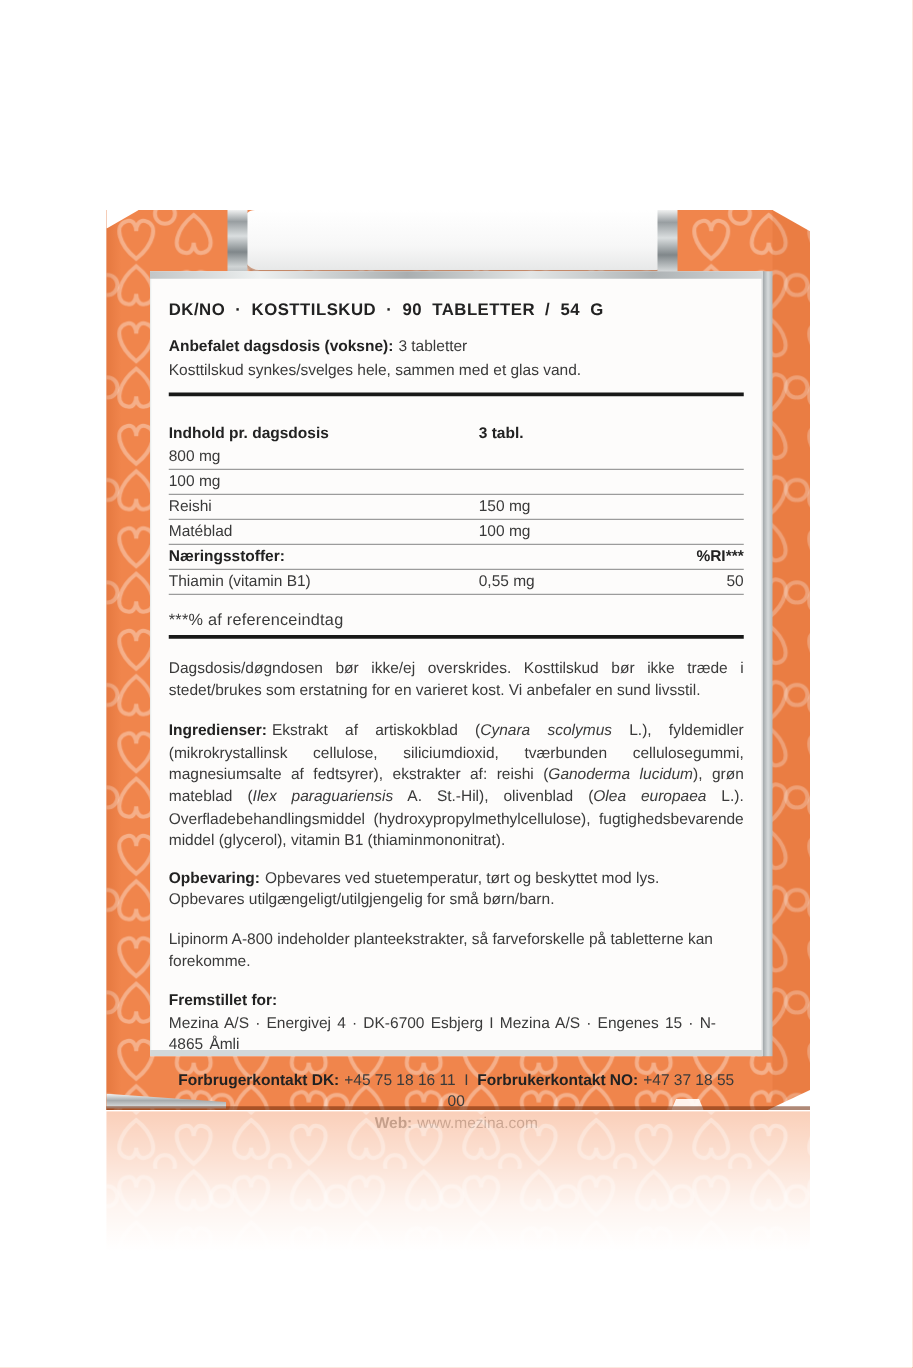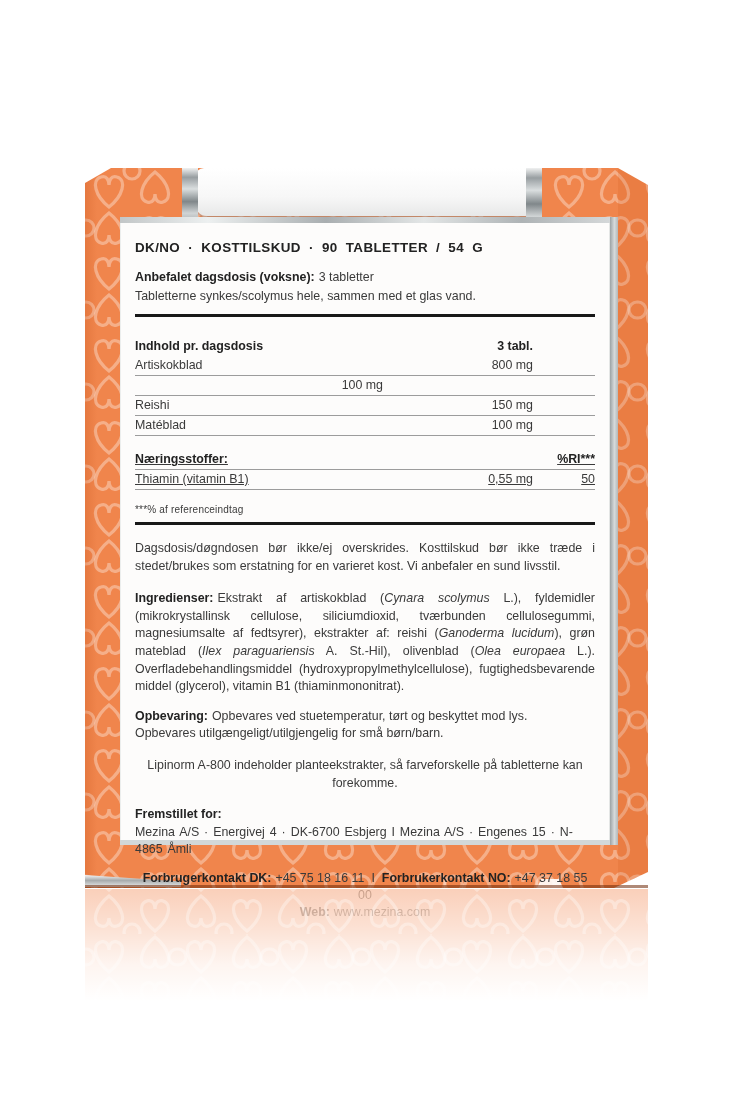--- a/index.html
+++ b/index.html
@@ -36,27 +36,27 @@
          box-sizing:border-box;padding:18px 15px 12px 15px;font-size:12.4px;line-height:17px;}
   .label-foil-edge{position:absolute;left:0;top:0;width:100%;height:6px;
          background:linear-gradient(90deg,#c2c6c7,#edf0f0 18%,#a9aeb0 42%,#e3e6e6 62%,#aeb3b5 82%,#d5d8d9);}
   .kicker{font-weight:bold;font-size:13.4px;color:#222;letter-spacing:.4px;word-spacing:4px;margin-top:4px;}
   p{margin:0;}
   .lbl{font-weight:bold;color:#222;margin-right:4px;}
   .dosage{margin-top:13px;}
   .dosage-note{margin-top:2px;}
   .rule-thick{height:3px;background:#181818;margin-top:9px;}
   .trow{display:grid;grid-template-columns:1fr 150px 62px;align-items:end;line-height:19px;}
-  .trow .amt{text-align:right;}
+  .trow .amt{text-align:left;}
   .trow .ri{text-align:right;}
   .thead{font-weight:bold;color:#222;margin-top:8px;}
   .rline{border-bottom:1px solid #9c9c9c;}
   .tbl{margin-top:20px;}
-  .nutr{margin-top:14px;text-decoration:underline;}
-  .footnote{font-size:10px;margin-top:11px;letter-spacing:.2px;}
+  .nutr{}
+  .footnote{font-size:13px;margin-top:11px;letter-spacing:.2px;}
   .rule-thick.after-foot{margin-top:4px;}
   .para{margin-top:15px;text-align:justify;line-height:17.6px;}
   .it{font-style:italic;}
   .addr{margin-top:1px;word-spacing:1.5px;}
   .sep{margin:0 7px;}
   .mt12{margin-top:12px;text-align:center;}
   .mt14{margin-top:14px;}
   
   .reflection{position:absolute;left:85px;top:889px;width:563px;height:128px;}
   .reflection .flip{position:absolute;left:0;top:0;width:563px;height:128px;transform:scaleY(-1);opacity:.62;}
@@ -103,32 +103,31 @@
     <div class="box-bottom-edge"></div>
 
     <div class="label">
       <div class="label-foil-edge"></div>
 
       <div class="kicker">DK/NO · KOSTTILSKUD · 90 TABLETTER / 54 G</div>
 
       <p class="dosage">
         <b class="lbl">Anbefalet dagsdosis (voksne):</b><span>3 tabletter</span>
       </p>
-      <p class="dosage-note">Tabletterne synkes/scolymus hele, sammen med et glas vand.</p>
+      <p class="dosage-note">Kosttilskud synkes/svelges hele, sammen med et glas vand.</p>
 
       <div class="rule-thick"></div>
 
       <div class="tbl">
         <div class="trow thead">
           <span>Indhold pr. dagsdosis</span>
           <span class="amt">3 tabl.</span>
           <span class="ri"></span>
         </div>
         <div class="trow rline">
-          <span>Artiskokblad</span>
           <span class="amt">800 mg</span>
           <span class="ri"></span>
         </div>
         <div class="trow rline">
           <span class="amt">100 mg</span>
           <span class="ri"></span>
         </div>
         <div class="trow rline">
           <span>Reishi</span>
           <span class="amt">150 mg</span>
@@ -161,21 +160,21 @@
 
       <p class="para">
         <b class="lbl">Ingredienser:</b><span><span>Ekstrakt af artiskokblad (</span><span class="it">Cynara scolymus</span><span> L.), fyldemidler (mikrokrystallinsk cellulose, siliciumdioxid, tværbunden cellulosegummi, magnesiumsalte af fedtsyrer), ekstrakter af: reishi (</span><span class="it">Ganoderma lucidum</span><span>), grøn mateblad (</span><span class="it">Ilex paraguariensis</span><span> A. St.-Hil), olivenblad (</span><span class="it">Olea europaea</span><span> L.). Overfladebehandlingsmiddel (hydroxypropylmethylcellulose), fugtighedsbevarende middel (glycerol), vitamin B1 (thiaminmononitrat).</span></span>
       </p>
 
       <p class="para mt12" style="text-align:left;">
         <b class="lbl">Opbevaring:</b><span>Opbevares ved stuetemperatur, tørt og beskyttet mod lys.</span><br>
         <span>Opbevares utilgængeligt/utilgjengelig for små børn/barn.</span>
       </p>
 
-      <p class="para mt14" style="text-align:center;">Lipinorm A-800 indeholder planteekstrakter, så farveforskelle på tabletterne kan forekomme.</p>
+      <p class="para mt14" style="text-align:left;">Lipinorm A-800 indeholder planteekstrakter, så farveforskelle på tabletterne kan forekomme.</p>
 
       <div class="mt14">
         <p><b class="lbl">Fremstillet for:</b></p>
         <p class="addr">Mezina A/S · Energivej 4 · DK-6700 Esbjerg  I  Mezina A/S · Engenes 15 · N-4865 Åmli</p>
       </div>
 
       <div class="mt12">
         <p>
           <b class="lbl">Forbrugerkontakt DK:</b><span>+45 75 18 16 11</span><span class="sep">I</span><b class="lbl">Forbrukerkontakt NO:</b><span>+47 37 18 55 00</span>
         </p>

